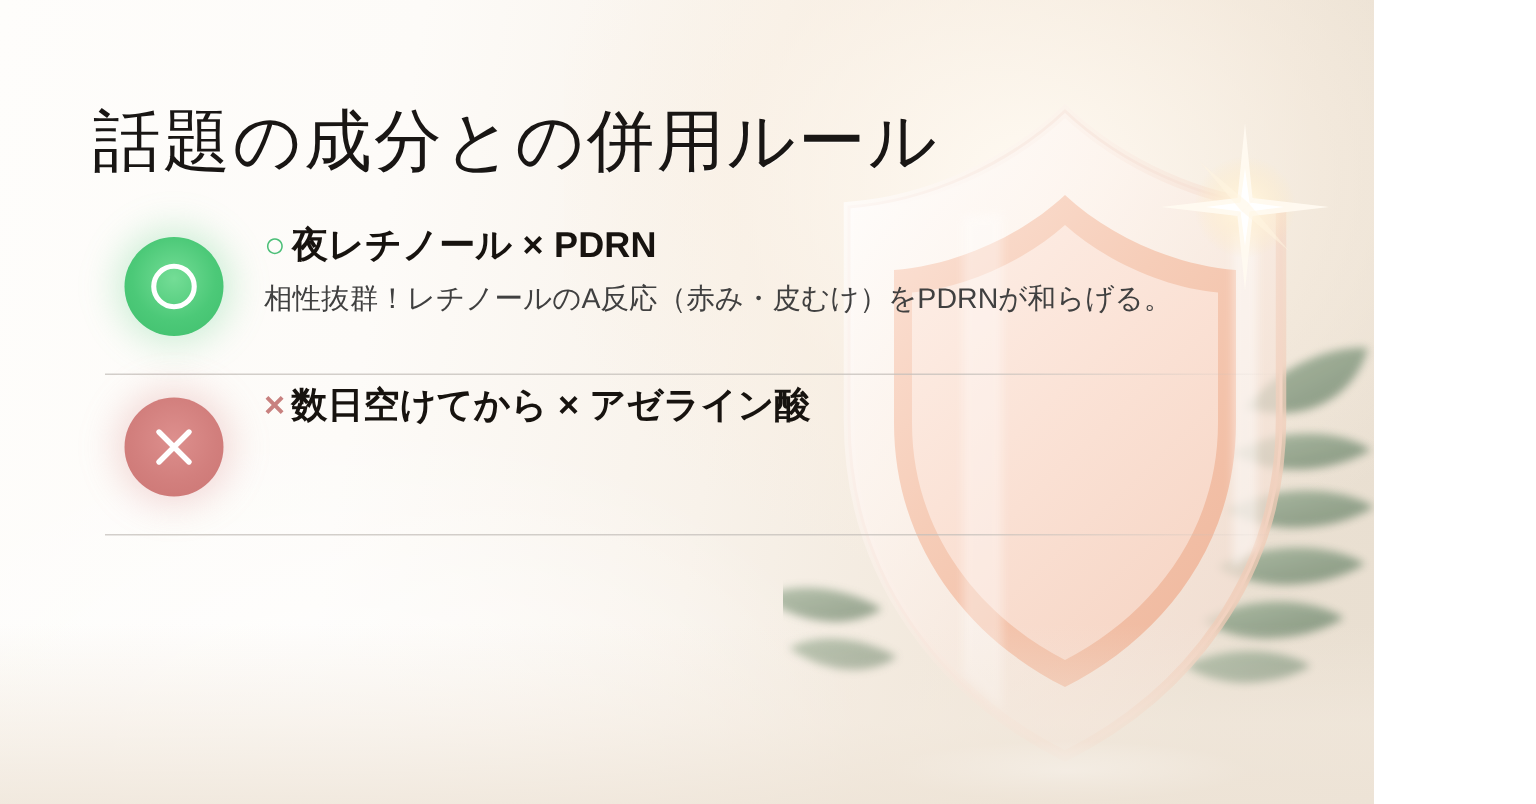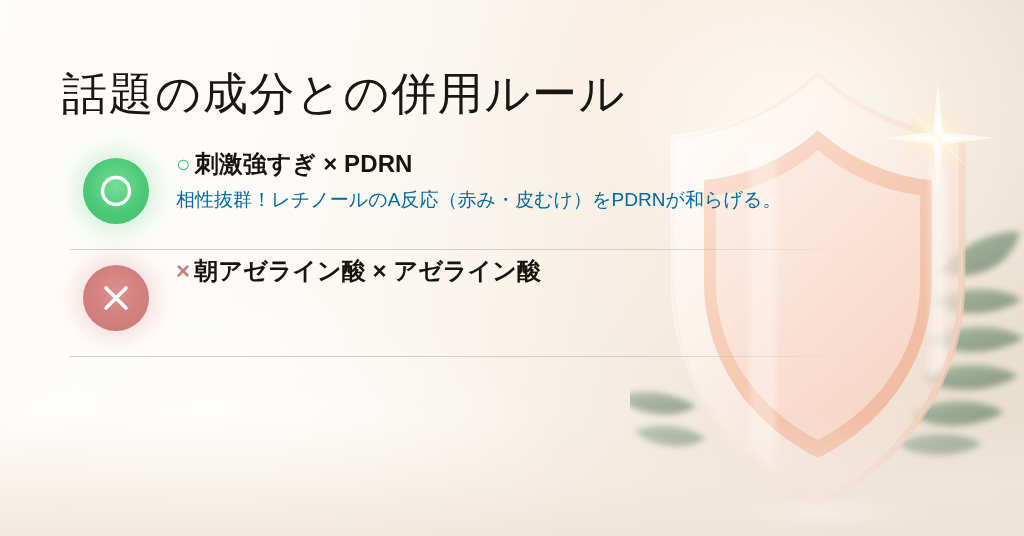--- a/index.html
+++ b/index.html
@@ -7,21 +7,21 @@
     margin: 0;
     padding: 0;
     background: #ffffff;
   }
   body {
     font-family: "Liberation Sans", "DejaVu Sans", sans-serif;
   }
 
   #canvas {
     position: relative;
-    width: 1024px;
+    width: 916px;
     height: 536px;
     overflow: hidden;
     background: #fdfcfa;
   }
 
   
   .bg-base {
     position: absolute;
     inset: 0;
     background:
@@ -182,21 +182,21 @@
     margin-right: 4px;
   }
   .mark-ok   { color: #4cbf78; }
   .mark-warn { color: #dcc35c; }
   .mark-ng   { color: #c8817f; }
 
   .rule-desc {
     margin-top: 8px;
     font-size: 19px;
     font-weight: 400;
-    color: #0369a1;
+    color: #404040;
     letter-spacing: .002em;
     line-height: 1.35;
     white-space: nowrap;
   }
 </style>
 </head>
 <body>
 
 <div id="canvas">
 
@@ -324,38 +324,38 @@
         <div class="badge-wrap">
           <div class="badge-glow glow-ok"></div>
           <div class="badge badge-ok">
             <svg width="40" height="40" viewBox="0 0 40 40">
               <circle cx="20" cy="20" r="13.5" fill="none" stroke="#ffffff" stroke-width="3.4"></circle>
             </svg>
           </div>
         </div>
         <div class="rule-texts">
           <div class="rule-heading">
-            <span class="mark mark-ok">○</span><span>刺激強すぎ × PDRN</span>
+            <span class="mark mark-ok">○</span><span>夜レチノール × PDRN</span>
           </div>
           <div class="rule-desc">相性抜群！レチノールのA反応（赤み・皮むけ）をPDRNが和らげる。</div>
         </div>
       </div>
 
 
       <div class="rule-row">
         <div class="badge-wrap">
           <div class="badge-glow glow-ng"></div>
           <div class="badge badge-ng">
             <svg width="40" height="40" viewBox="0 0 40 40">
               <path d="M10 10 L30 30 M30 10 L10 30" fill="none" stroke="#ffffff" stroke-width="3.6" stroke-linecap="round"></path>
             </svg>
           </div>
         </div>
         <div class="rule-texts">
           <div class="rule-heading">
-            <span class="mark mark-ng">×</span><span>朝アゼライン酸 × アゼライン酸</span>
+            <span class="mark mark-ng">×</span><span>数日空けてから × アゼライン酸</span>
           </div>
         </div>
       </div>
 
     </div>
   </div>
 </div>
 
 </body></html>

